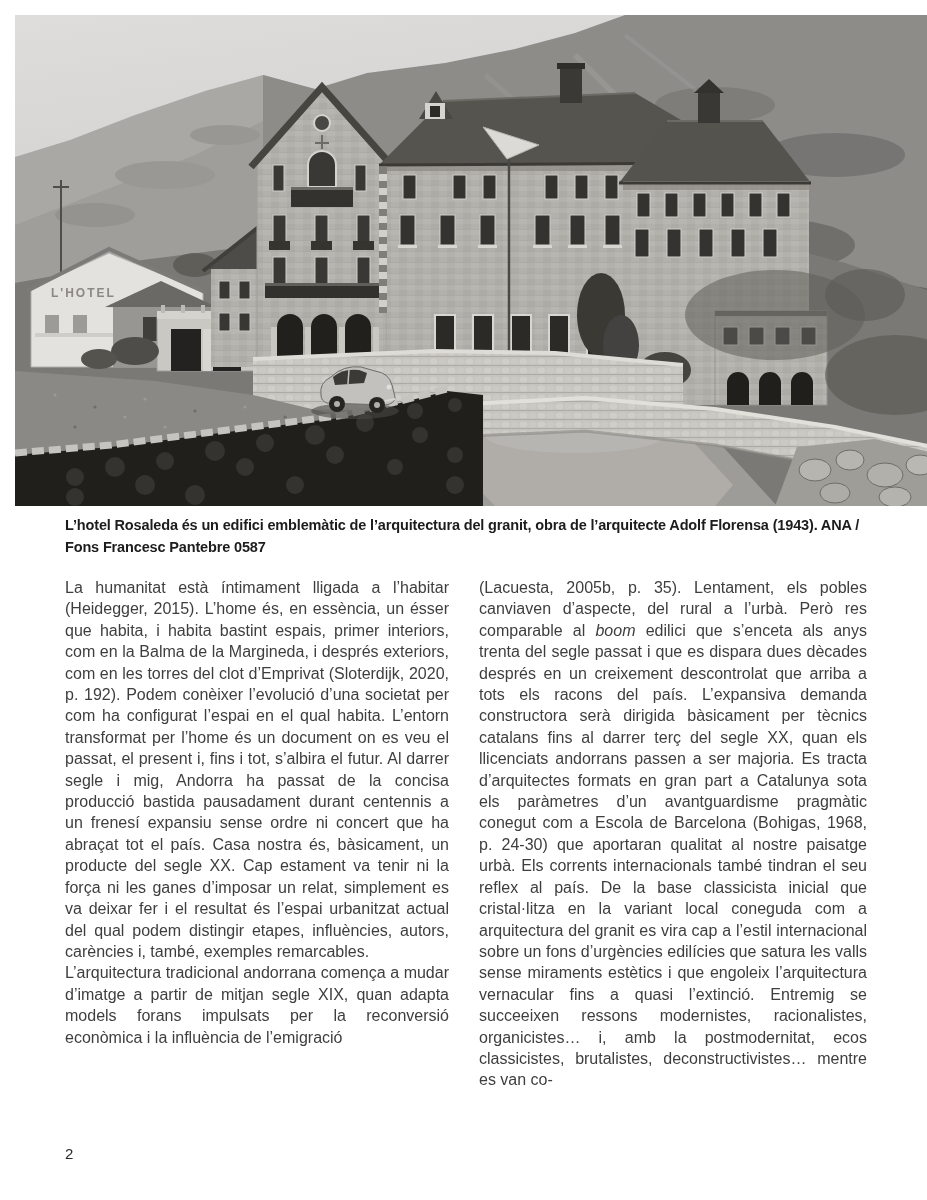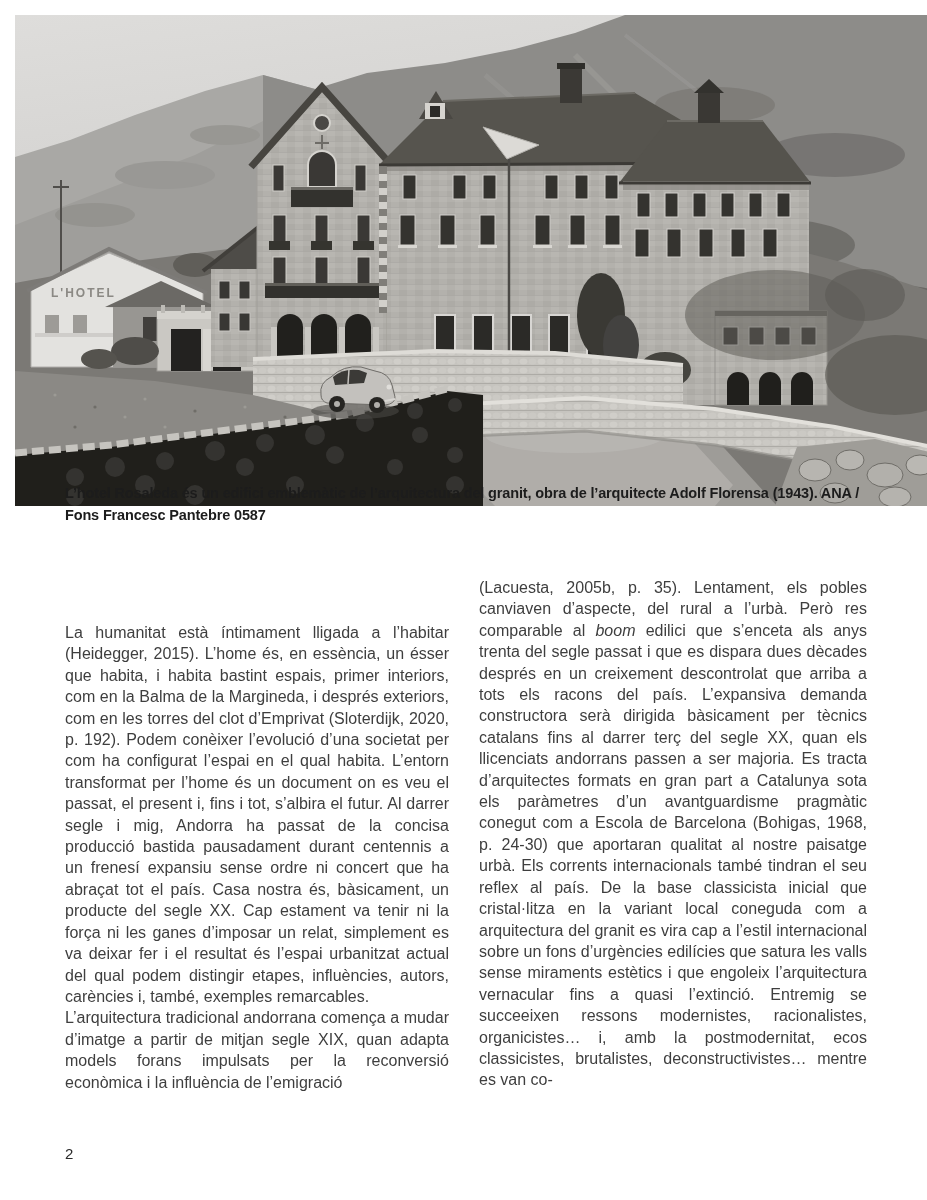--- a/index.html
+++ b/index.html
@@ -4,31 +4,31 @@
 <style>
   html,body{margin:0;padding:0;background:#ffffff;}
   .page{
     position:relative;width:927px;height:1200px;background:#ffffff;
     font-family:"Liberation Sans","DejaVu Sans",sans-serif;overflow:hidden;
   }
   .photo-figure{position:absolute;left:0;top:0;width:927px;height:491px;margin:15px;}
   .photo-figure svg{display:block;width:927px;height:491px;}
   svg text{font-family:"Liberation Sans","DejaVu Sans",sans-serif;}
   .caption{
-    position:absolute;left:65px;top:482px;width:806px;
+    position:absolute;left:65px;top:514px;width:806px;
     font-size:14.5px;line-height:22px;font-weight:700;color:#1c1c1c;
     letter-spacing:-0.15px;
   }
   .article{
     position:absolute;left:65px;top:577px;width:802px;
     display:flex;gap:30px;
     color:#3e3e3e;font-size:16px;line-height:21.4px;
   }
   .col{text-align:justify;}
-  .col-left{width:384px;margin-top:45px;}
+  .col-left{width:384px;}
   .col-right{width:388px;}
   .col p{margin:0;}
   .col em{font-style:italic;}
   .footer{position:absolute;left:65px;top:1145px;font-size:15px;color:#2a2a2a;}
 </style>
 </head>
 <body>
 
 <div class="page">
 

